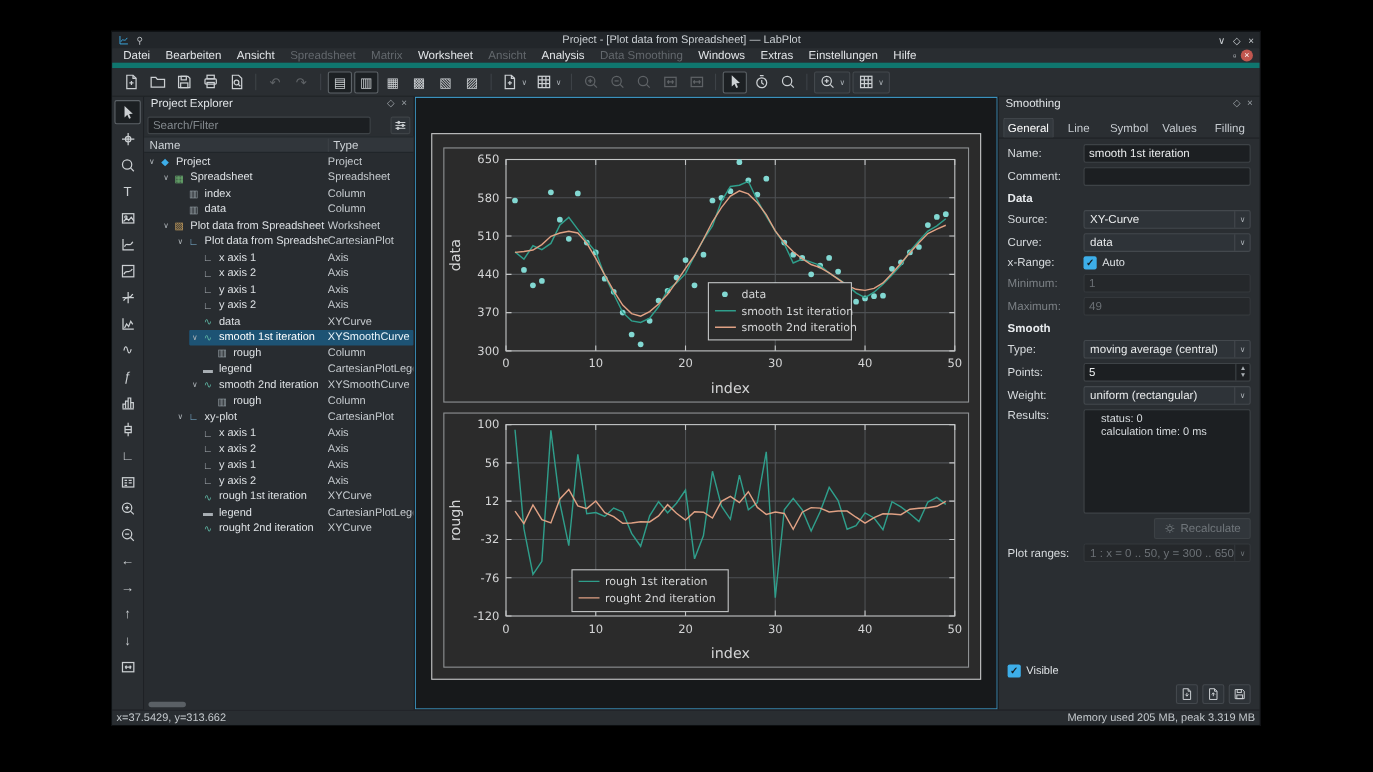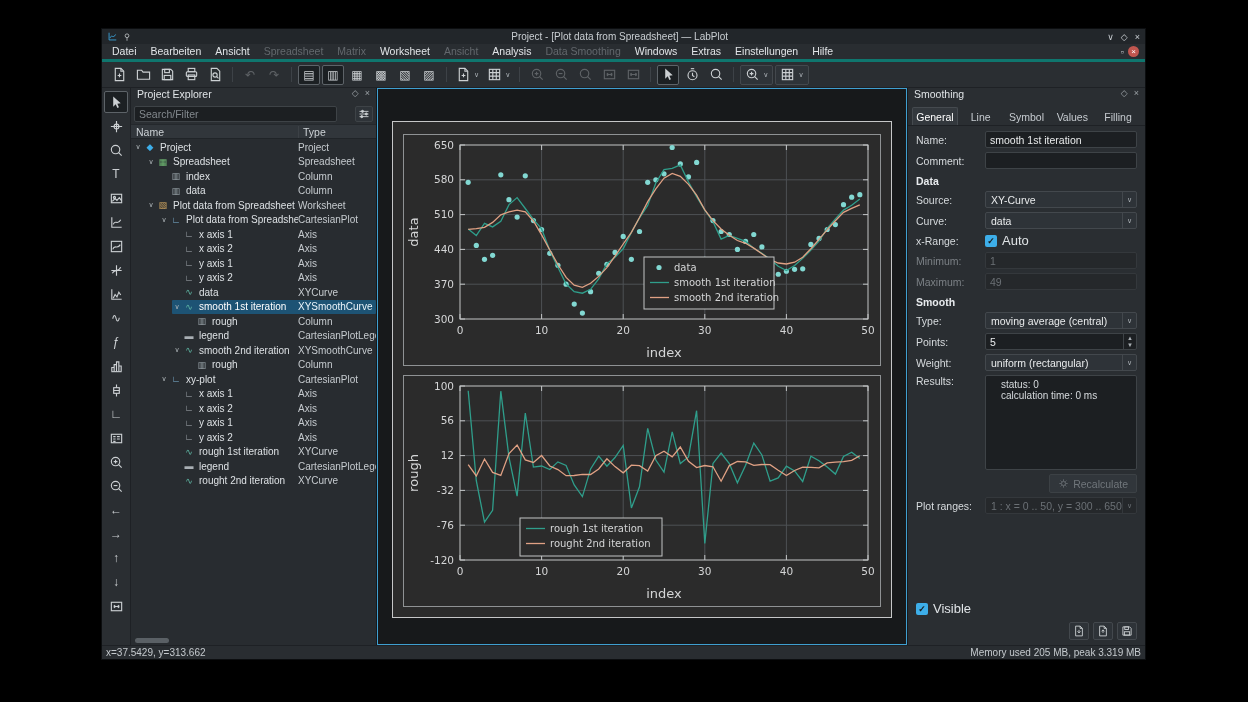--- a/index.html
+++ b/index.html
@@ -7,22 +7,22 @@
     font-family:"Liberation Sans",sans-serif;-webkit-font-smoothing:antialiased}
   .window{position:absolute;left:101px;top:28px;width:1045px;height:632px;background:#2a2e32;
     border:1px solid #0c0e10;display:flex;flex-direction:column;color:#dfe3e6;font-size:11px}
   
   .titlebar{height:15px;background:#22262a;display:flex;align-items:center;padding:0 5px;flex:none}
   .tb-left{display:flex;gap:4px;align-items:center}
   .tb-title{flex:1;text-align:center;font-size:10px;color:#c9ced2;white-space:nowrap;overflow:hidden}
   .tb-buttons{display:flex;gap:7px;align-items:center;font-size:9px;color:#c9ced2}
   .tb-buttons span{cursor:default}
   
-  .menubar{height:18px;background:#292d31;display:flex;padding:0 3px;
-    border-bottom:3px solid #0f766e;flex:none}
+  .menubar{height:18px;background:#292d31;display:flex;align-items:center;padding:0 3px;
+    border-bottom:5px solid #0f766e;flex:none}
   .menu-item{padding:1px 7px;font-size:10.5px;color:#e2e5e8;border-radius:2px}
   .menu-item.disabled{color:#63686d}
   .menubar-right{margin-left:auto;display:flex;gap:4px;align-items:center;padding-right:3px}
   .mdi-restore{font-size:9px;color:#c9ced2}
   .mdi-close{width:11px;height:11px;border-radius:50%;background:#c0564f;color:#fff;font-size:8px;
     display:flex;align-items:center;justify-content:center;line-height:1}
   
   .toolbar{height:26px;background:#2a2e32;display:flex;align-items:center;gap:2px;padding:0 6px;
     border-bottom:1px solid #1e2125;flex:none}
   .tbtn{min-width:22px;height:20px;display:flex;align-items:center;justify-content:center;
@@ -99,21 +99,21 @@
     font-size:7px;color:#a9afb4;border-left:1px solid #43484d}
   .combo.disabled{background:#25282b;border-color:#34383c;color:#6b7075}
   .combo.disabled .arrow{color:#6b7075;border-left-color:#34383c}
   .spin{flex:1;height:17px;background:#1c1f22;border:1px solid #3e4347;border-radius:2px;display:flex;min-width:0}
   .spin .sval{flex:1;font-size:10.5px;color:#e9ebec;padding:0 4px;display:flex;align-items:center}
   .spin .sbtns{width:13px;border-left:1px solid #3e4347;display:flex;flex-direction:column}
   .spin .sbtns span{flex:1;display:flex;align-items:center;justify-content:center;font-size:6px;color:#a9afb4}
   .section{font-weight:bold;font-size:10.5px;color:#e8ebee;margin-top:2px;flex:none}
   .checkbox{width:12px;height:12px;border-radius:2px;background:#3daee9;color:#16191b;font-size:9px;
     display:flex;align-items:center;justify-content:center;font-weight:bold;flex:none}
-  .cb-label{font-size:13px}
+  .cb-label{font-size:10px}
   .results-row{display:flex;gap:5px;align-items:flex-start;flex:none}
   .results-box{flex:1;height:95px;background:#1c1f22;border:1px solid #3e4347;border-radius:2px;
     font-size:10px;color:#d6dadd;padding:3px 15px;white-space:pre-line}
   .recalc-row{display:flex;justify-content:flex-end;flex:none}
   .recalc{height:19px;display:flex;align-items:center;gap:4px;background:#31363b;border:1px solid #3c4145;
     border-radius:2px;color:#70767b;font-size:10.5px;padding:0 8px}
   .recalc .ic{width:11px;height:11px;stroke:#70767b}
   .spacer{flex:1}
   .dock-foot{display:flex;justify-content:flex-end;gap:4px;flex:none;padding:2px 0 1px}
   .foot-btn{width:20px;height:18px;border:1px solid #43484d;border-radius:2px;background:#2e3338;

